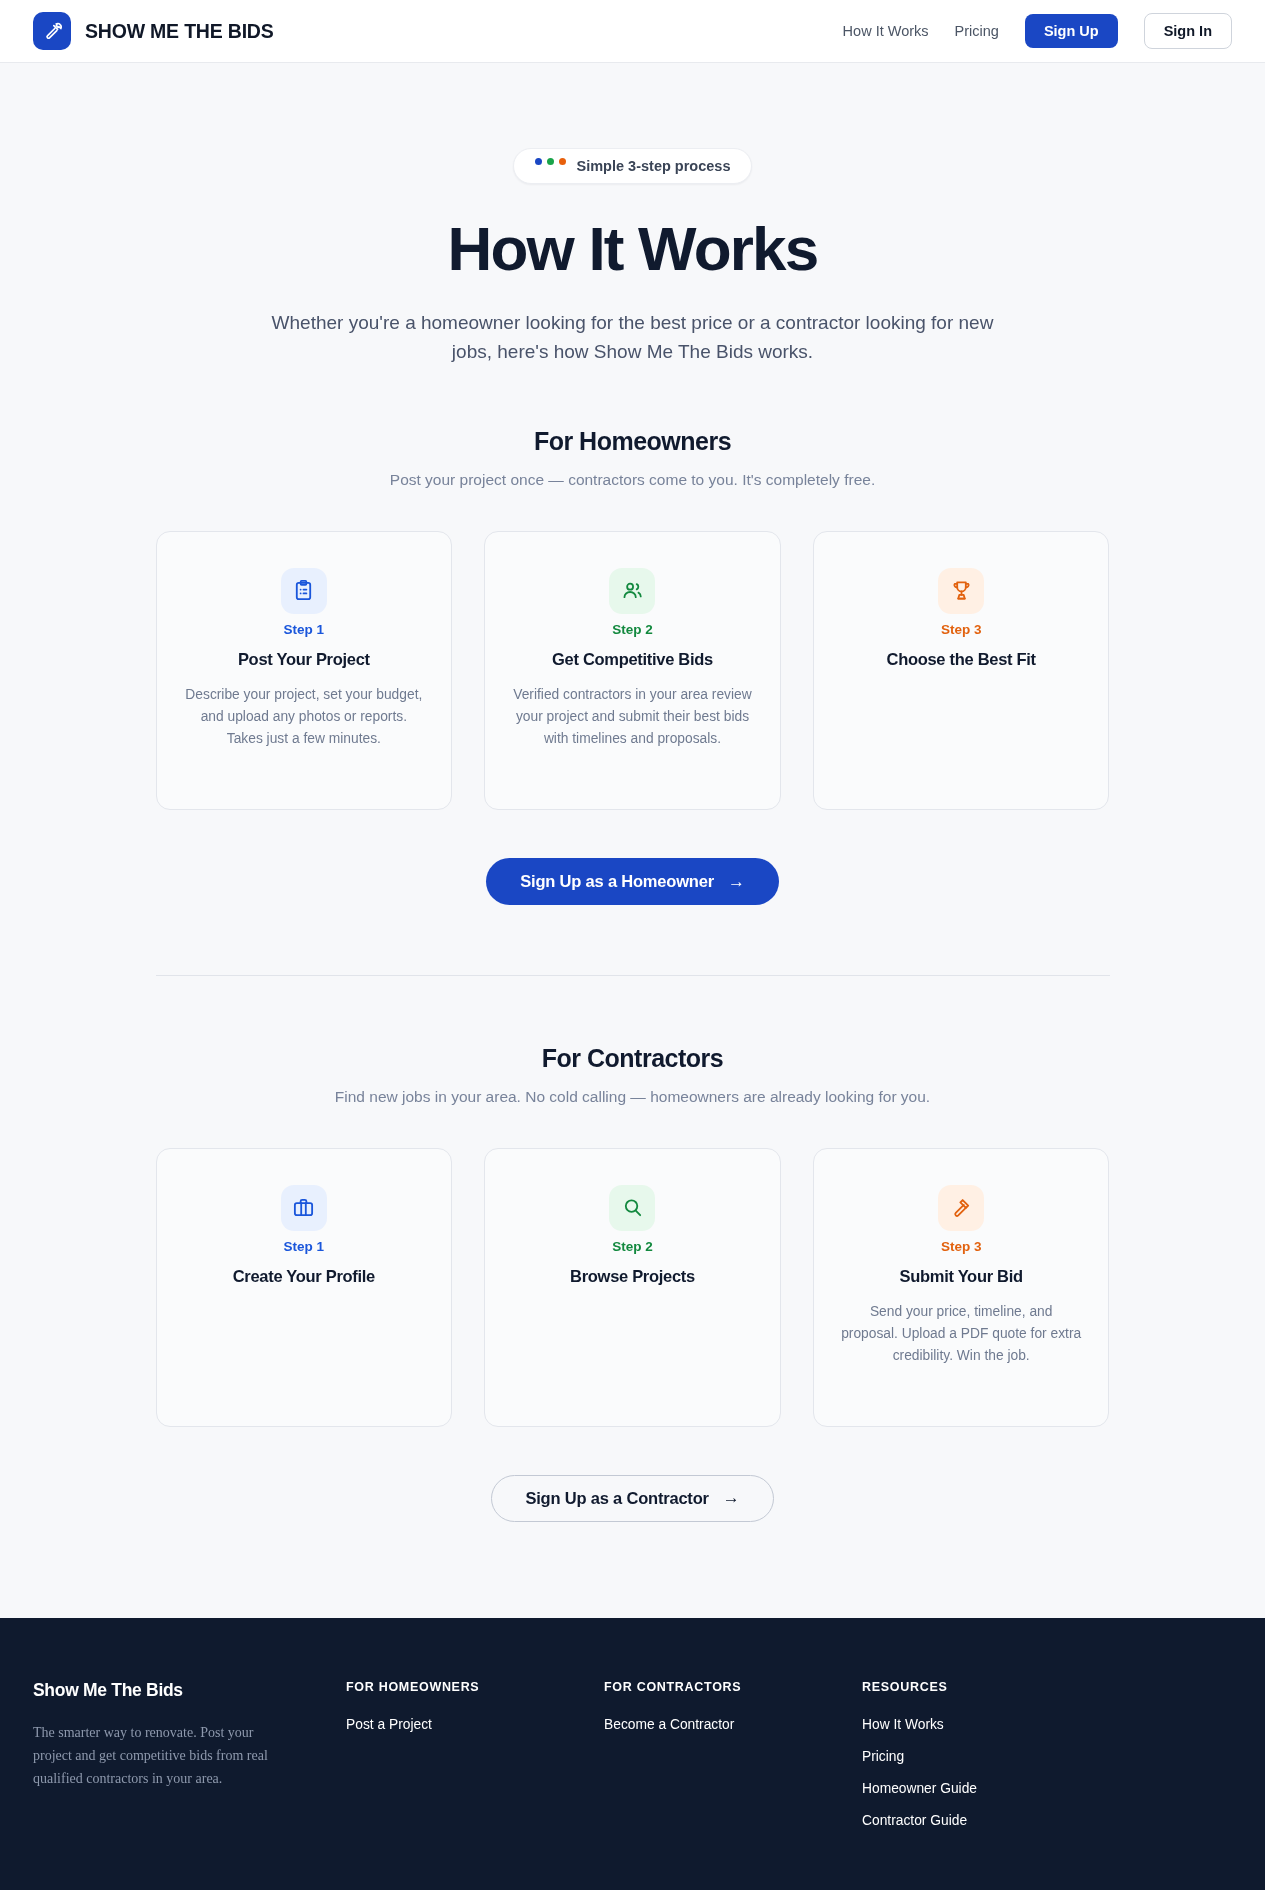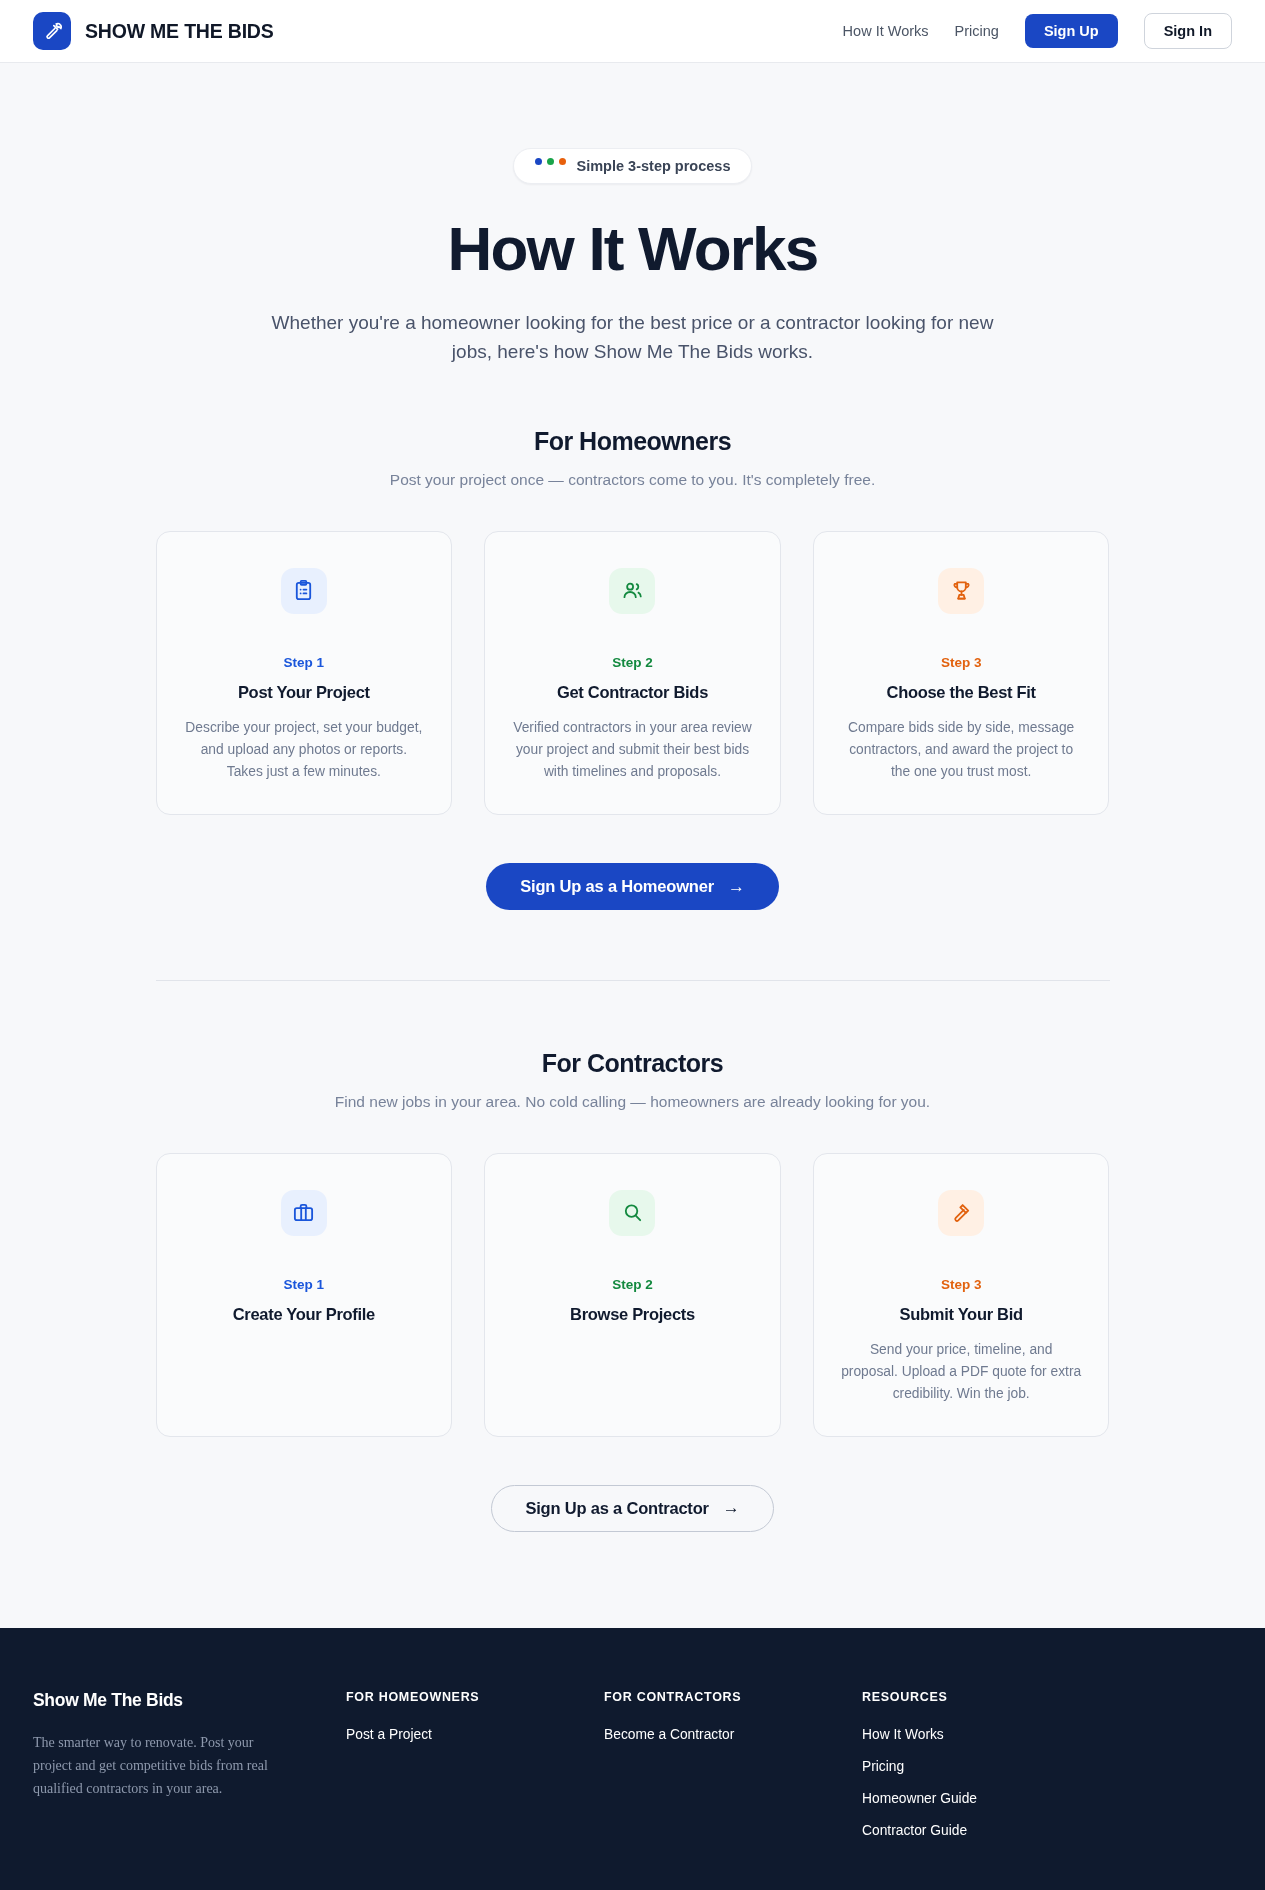--- a/index.html
+++ b/index.html
@@ -127,21 +127,21 @@
   .icon-tile {
     width: 46px; height: 46px;
     border-radius: 13px;
     margin: 0 auto;
     display: flex; align-items: center; justify-content: center;
   }
   .tile-blue  { background: #e8f0fe; }
   .tile-green { background: #e7f8ec; }
   .tile-orange{ background: #fff0e4; }
   .step-label {
-    margin-top: 41px;
+    margin-top: 8px;
     font-size: 13.5px;
     font-weight: 700;
   }
   .s-blue   { color: #1a56db; }
   .s-green  { color: #13893f; }
   .s-orange { color: #e2620f; }
   .card-title {
     margin-top: 13px;
     font-size: 16.5px;
     font-weight: 700;
@@ -293,38 +293,37 @@
     <div class="card">
       <div class="icon-tile tile-green">
         <svg width="23" height="23" viewBox="0 0 24 24" fill="none" stroke="#13893f" stroke-width="1.9" stroke-linecap="round" stroke-linejoin="round">
           <circle cx="9.5" cy="8" r="3.1"></circle>
           <path d="M3.6 19c0-3.1 2.6-5.4 5.9-5.4s5.9 2.3 5.9 5.4"></path>
           <path d="M16.4 5.4a3 3 0 0 1 0 5.4"></path>
           <path d="M18.2 14.2c1.5.8 2.4 2.2 2.4 4"></path>
         </svg>
       </div>
       <div class="step-label s-green">Step 2</div>
-      <div class="card-title">Get Contractor Bids</div>
+      <div class="card-title">Get Competitive Bids</div>
       <div class="card-desc">Verified contractors in your area review your project and submit their best bids with timelines and proposals.</div>
     </div>
 
     <div class="card">
       <div class="icon-tile tile-orange">
         <svg width="23" height="23" viewBox="0 0 24 24" fill="none" stroke="#e2620f" stroke-width="1.9" stroke-linecap="round" stroke-linejoin="round">
           <path d="M7.5 3.5h9v5a4.5 4.5 0 0 1-9 0z"></path>
           <path d="M7.5 5H5a2.2 2.2 0 0 0 2.5 3.4"></path>
           <path d="M16.5 5H19a2.2 2.2 0 0 1-2.5 3.4"></path>
           <path d="M12 13v3.6"></path>
           <path d="M8.6 20.4h6.8"></path>
           <path d="M9.7 16.6h4.6l1.1 3.8H8.6z"></path>
         </svg>
       </div>
       <div class="step-label s-orange">Step 3</div>
       <div class="card-title">Choose the Best Fit</div>
-      <div class="card-desc">Compare bids side by side, message contractors, and award the project to the one you trust most.</div>
     </div>
 
   </div>
 
   <div class="cta-row">
     <button class="cta-primary">
       <span>Sign Up as a Homeowner</span>
       <span class="arrow">→</span>
     </button>
   </div>

